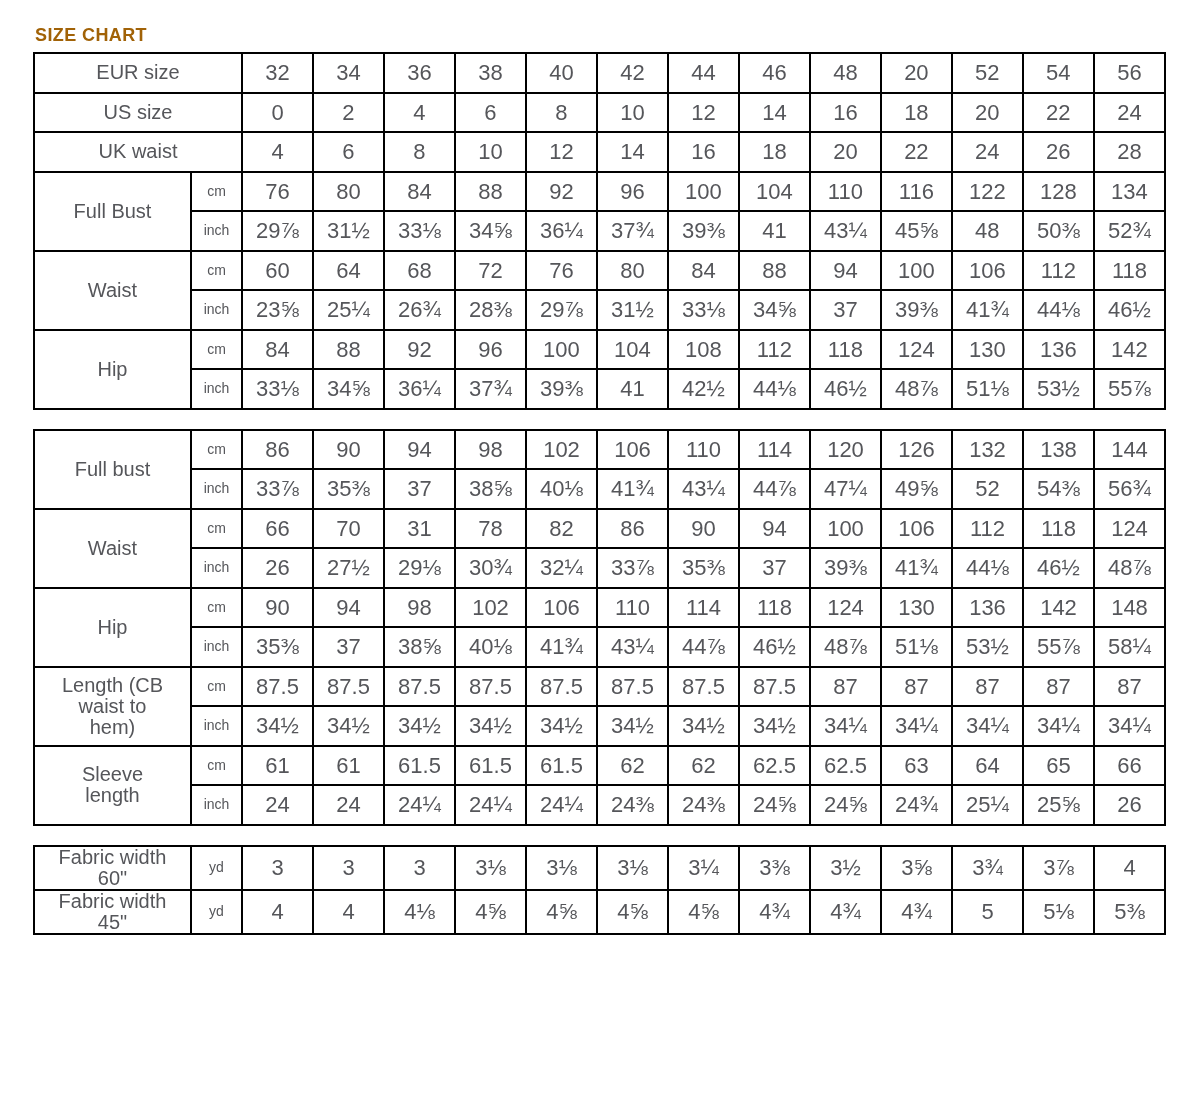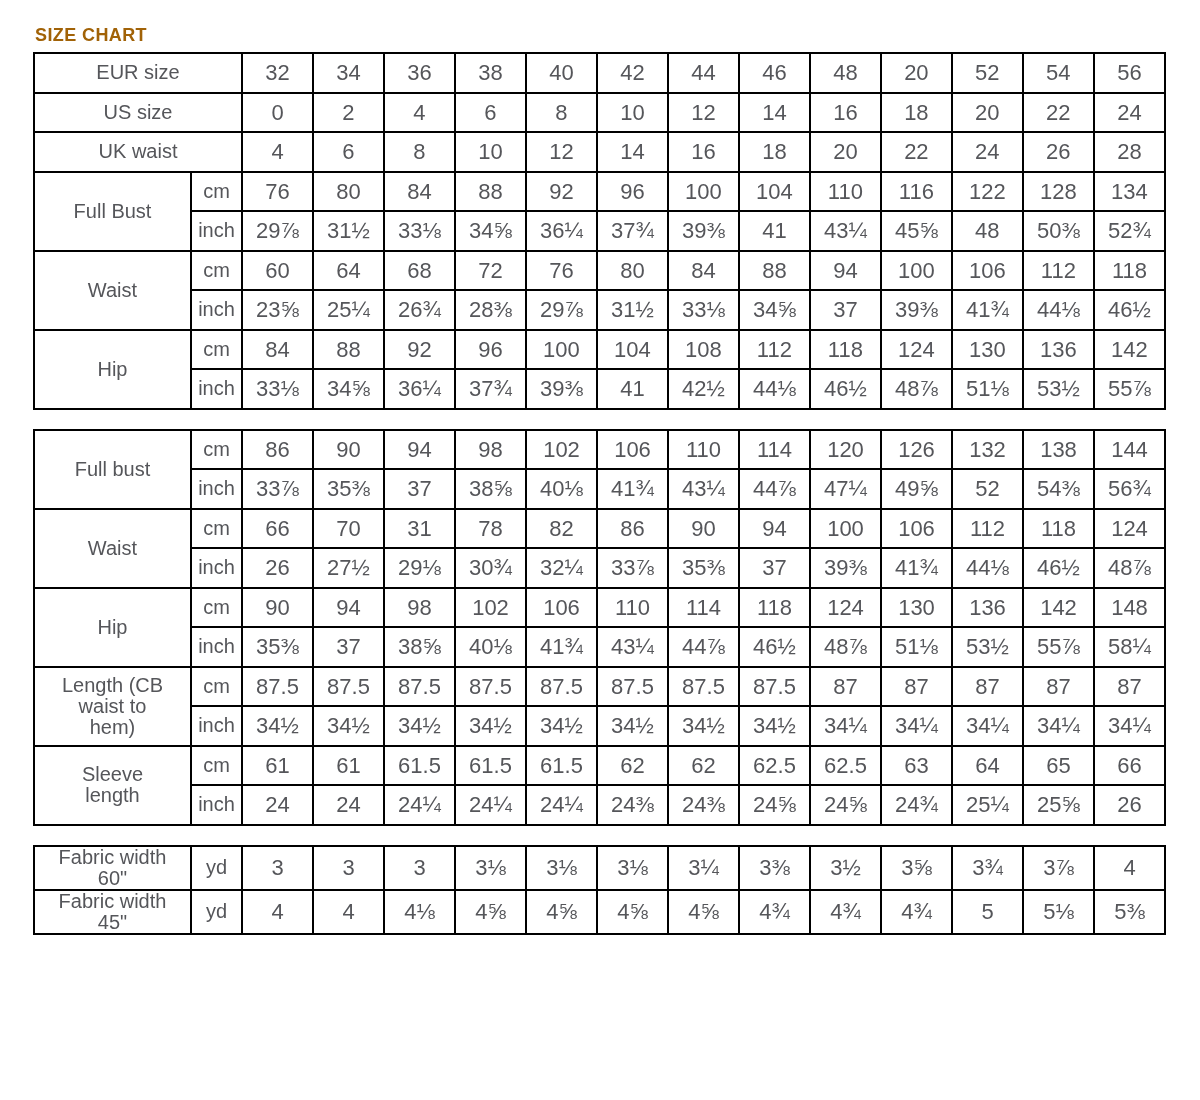--- a/index.html
+++ b/index.html
@@ -42,21 +42,21 @@
     font-size: 22px;
     font-weight: 300;
     line-height: 1.05;
     overflow: hidden;
   }
   table.chart td.label {
     font-size: 20px;
     padding: 0 20px;
   }
   table.chart td.unit {
-    font-size: 20px;
+    font-size: 14px;
   }
   col.c-label { width: 157px; }
   col.c-unit  { width: 51px; }
 </style>
 </head>
 <body>
 
 <div class="page">
 
   <div class="section">

